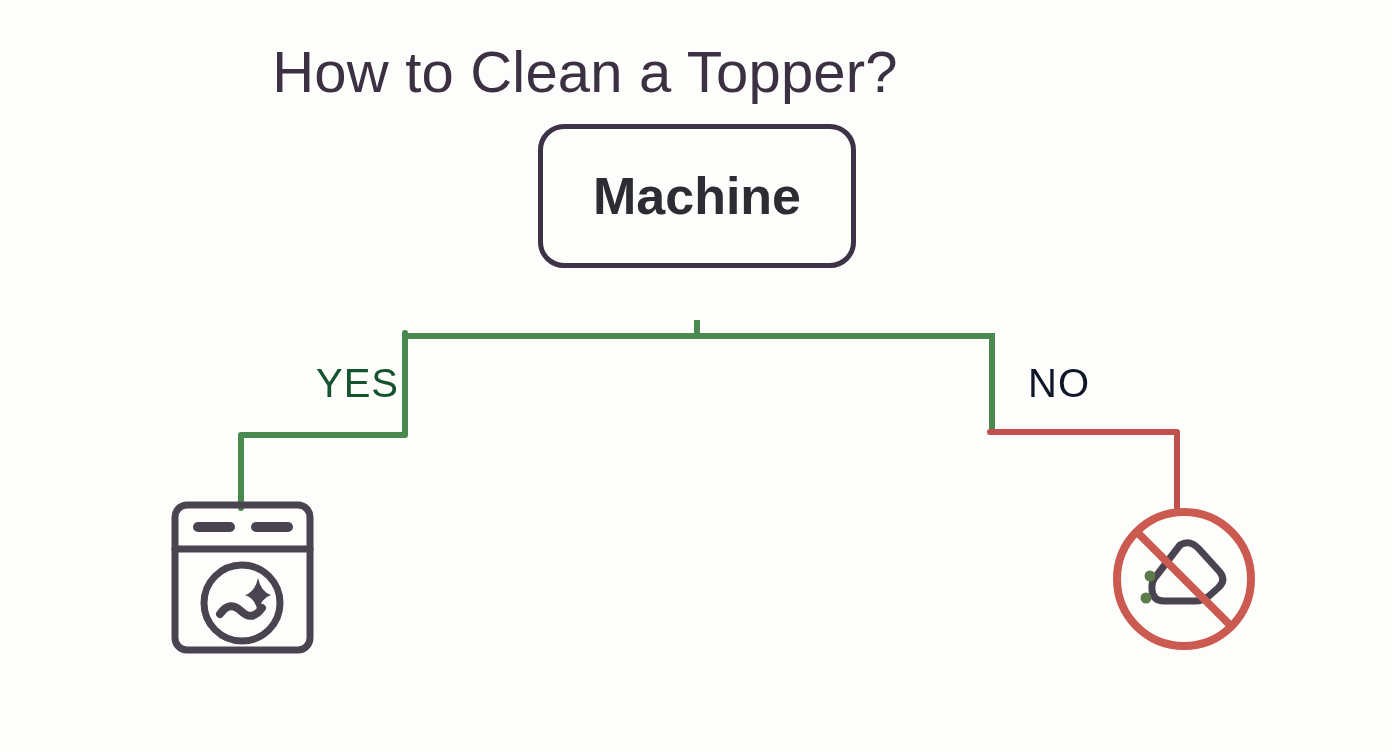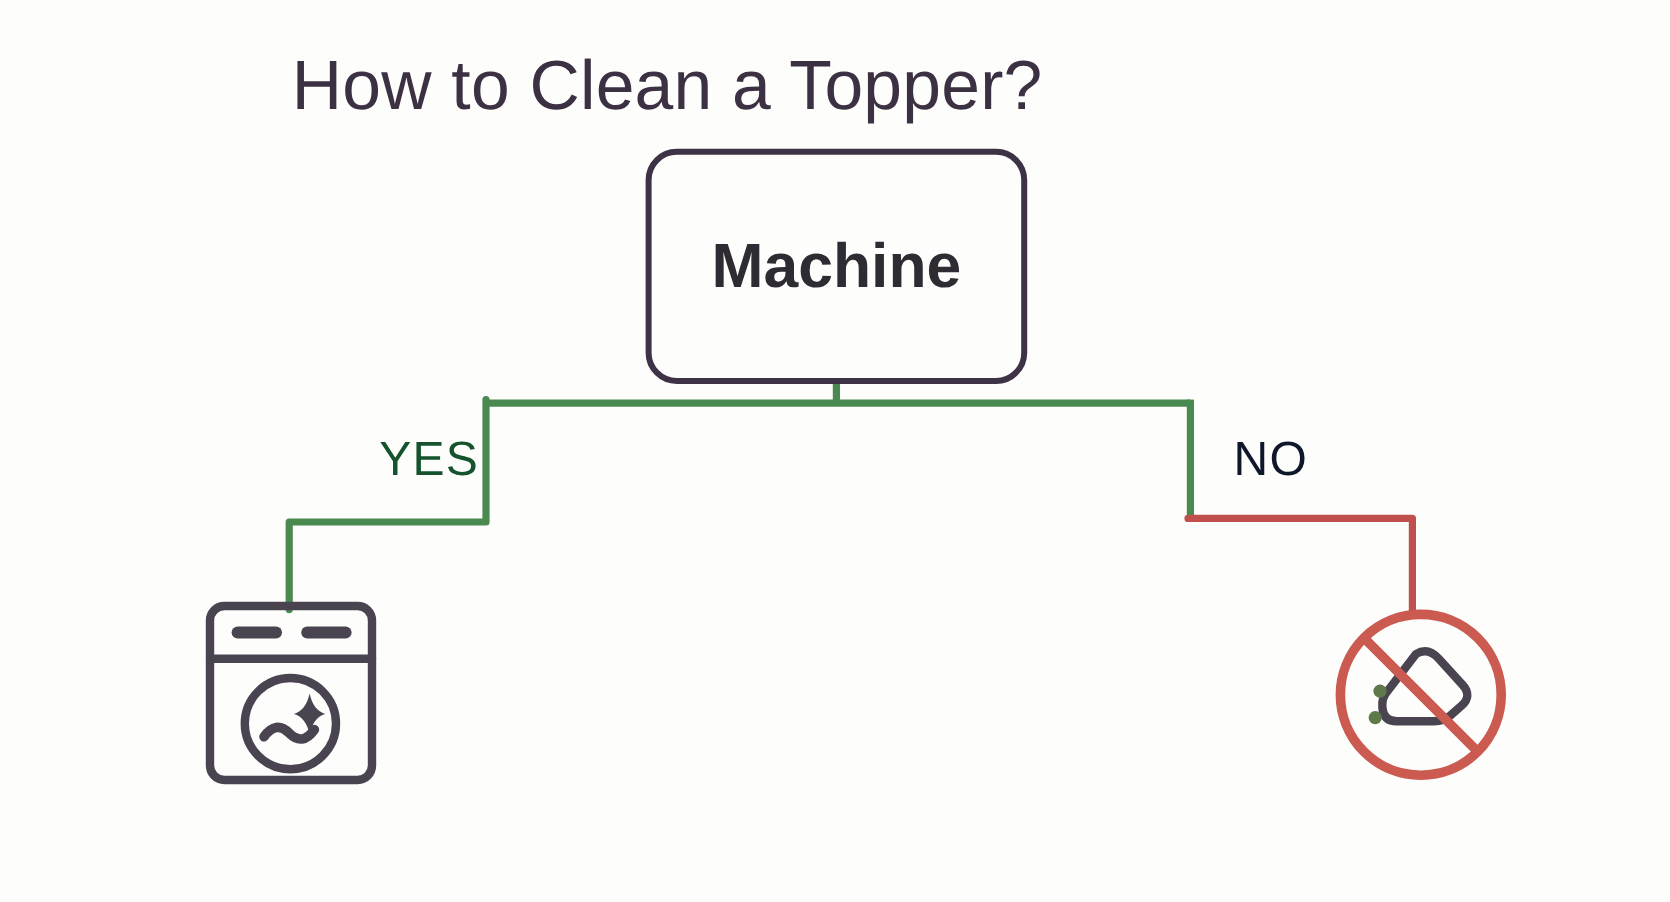--- a/index.html
+++ b/index.html
@@ -30,27 +30,28 @@
     left: 0;
     top: 38px;
     width: 1112px;
     text-align: center;
     font-size: 58px;
     font-weight: 400;
     letter-spacing: 0.2px;
     color: #3b3142;
     font-family: "Liberation Sans", sans-serif;
     white-space: nowrap;
+    padding-left: 29px;
   }
   .decision-node {
     position: absolute;
     left: 538px;
     top: 124px;
     width: 318px;
-    height: 196px;
+    height: 144px;
     box-sizing: border-box;
     border: 5px solid #3e3246;
     border-radius: 26px;
     background: #fdfdfb;
     display: flex;
     flex-direction: column;
     align-items: center;
     justify-content: center;
   }
   .decision-line {

